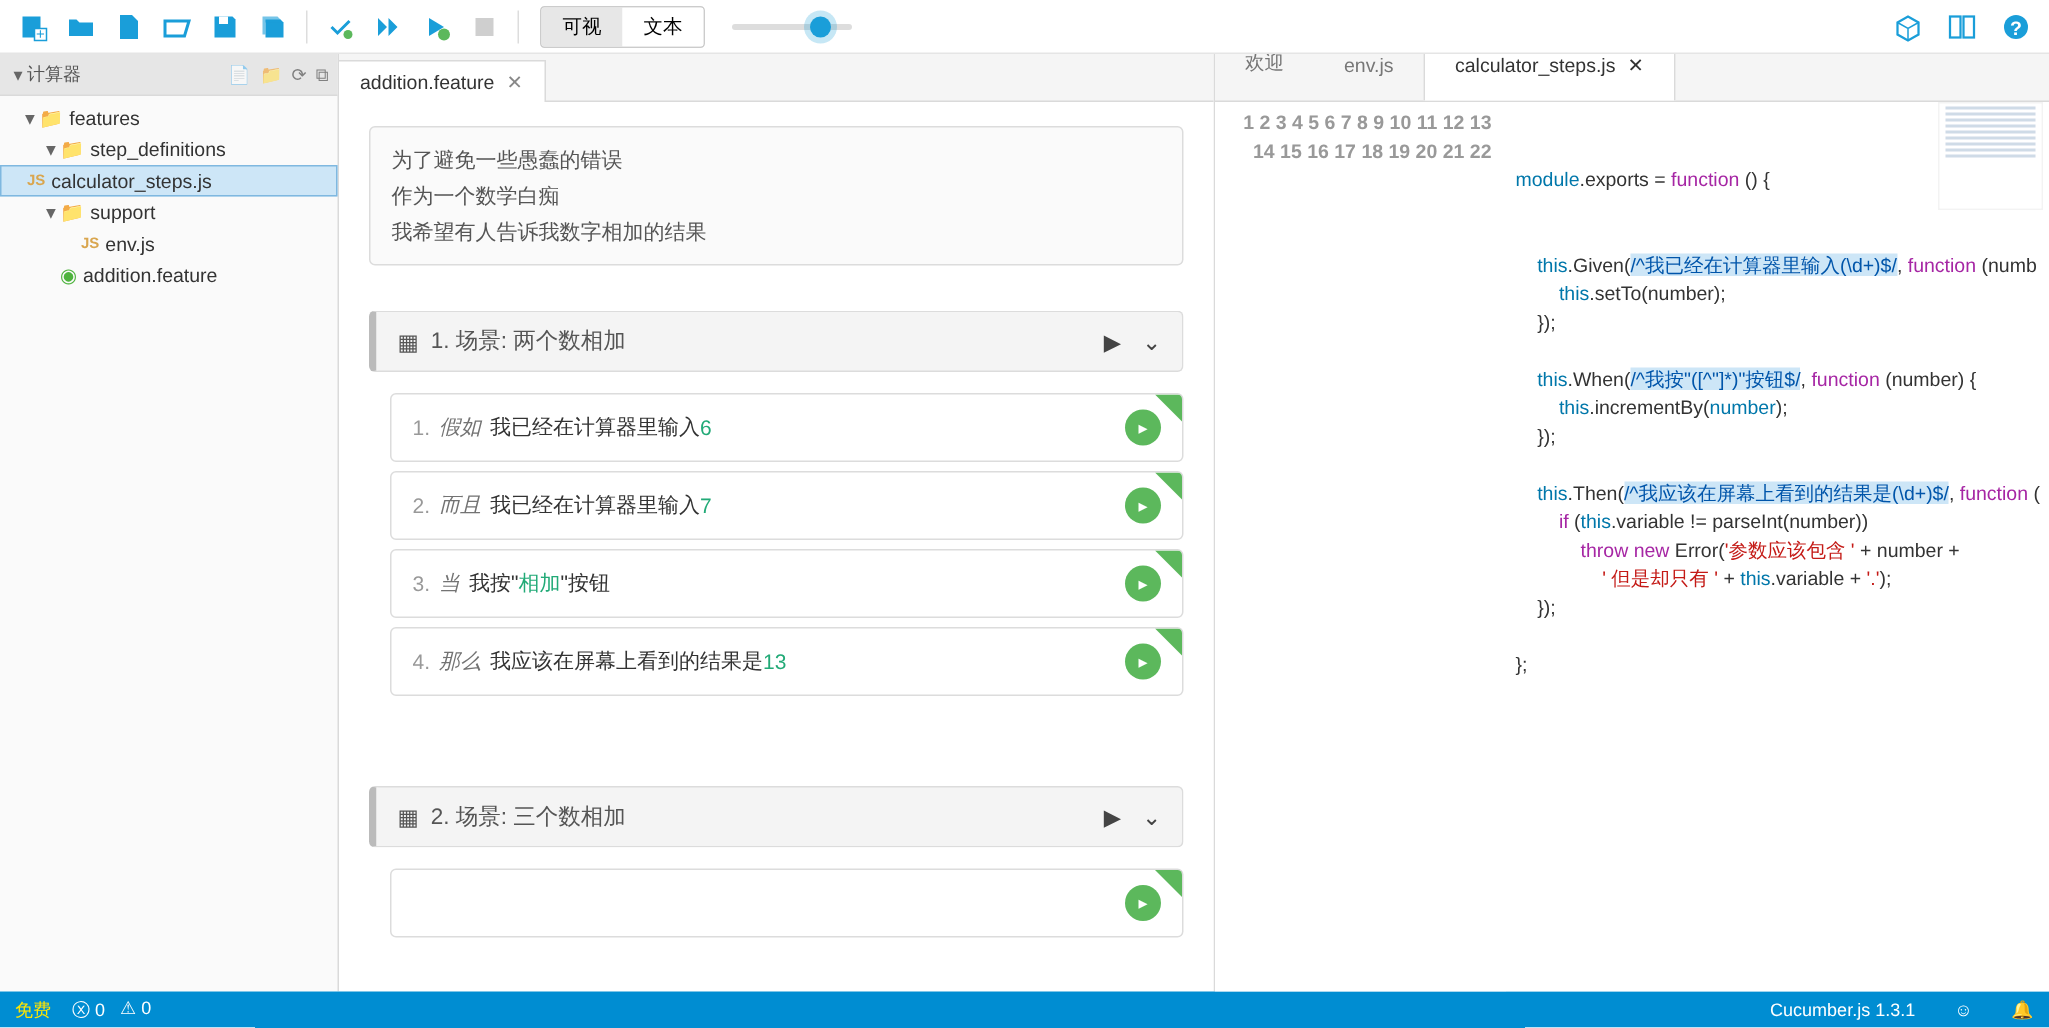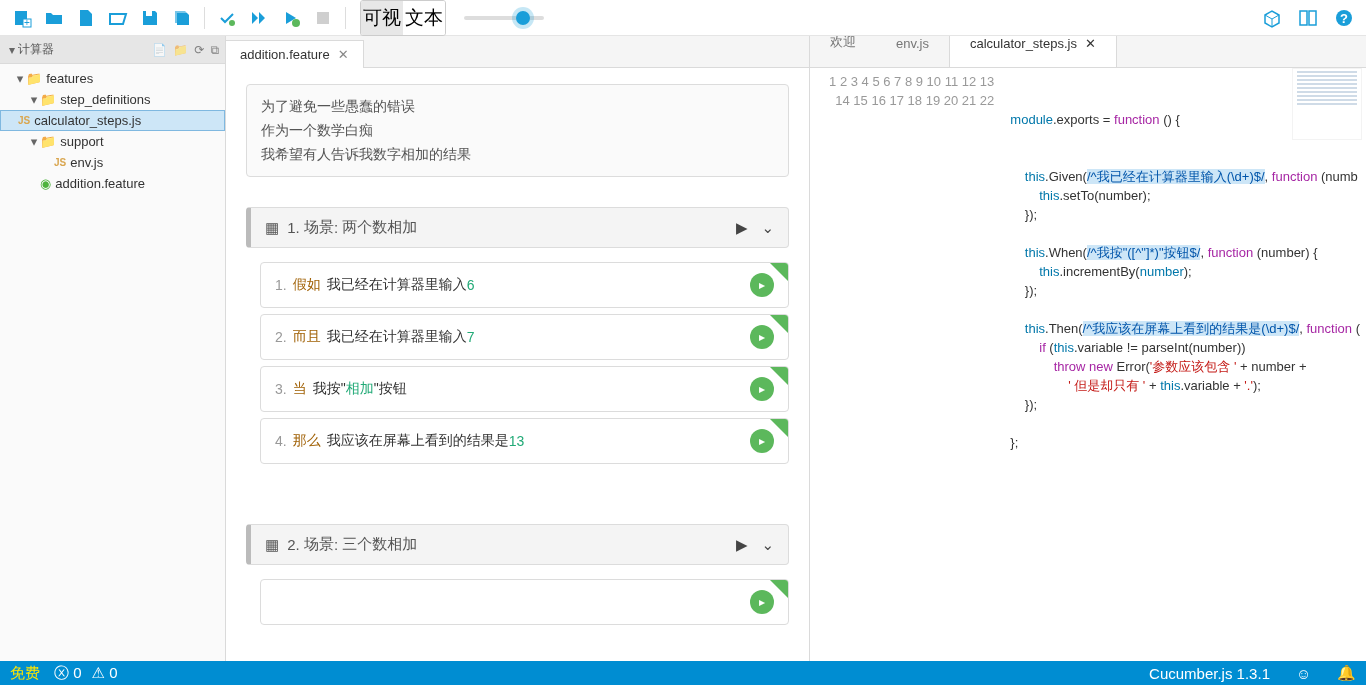--- a/index.html
+++ b/index.html
@@ -3,21 +3,21 @@
 <meta charset="utf-8">
 <style>
 * { margin:0; padding:0; box-sizing:border-box; font-family:"Microsoft YaHei",Arial,sans-serif; }
 body { width:1366px; height:685px; overflow:hidden; background:#fff; display:flex; flex-direction:column; font-size:13px; color:#333; }
 
 
 .toolbar { height:36px; background:#fff; border-bottom:1px solid #e5e5e5; display:flex; align-items:center; padding:0 8px; gap:4px; }
 .tb-btn { width:28px; height:28px; display:flex; align-items:center; justify-content:center; cursor:pointer; border-radius:3px; }
 .tb-sep { width:1px; height:22px; background:#ddd; margin:0 4px; }
 .tb-toggle { display:flex; border:1px solid #ccc; border-radius:3px; overflow:hidden; margin-left:6px; }
-.tb-toggle button { border:none; padding:4px 2px; background:#fff; cursor:pointer; font-size:19px; }
+.tb-toggle button { border:none; padding:4px 14px; background:#fff; cursor:pointer; font-size:13px; }
 .tb-toggle button.active { background:#e7e7e7; }
 .tb-slider { width:80px; height:4px; background:#ddd; border-radius:2px; margin:0 14px; position:relative; }
 .tb-slider::after { content:''; position:absolute; top:-5px; left:52px; width:14px; height:14px; background:#1a9ed9; border-radius:50%; box-shadow:0 0 0 4px rgba(26,158,217,.25); }
 .tb-right { margin-left:auto; display:flex; gap:8px; }
 
 
 .main { flex:1; display:flex; overflow:hidden; }
 
 
 .sidebar { width:226px; background:#fafafa; border-right:1px solid #dadada; display:flex; flex-direction:column; }
@@ -42,39 +42,39 @@
 .feat-title { display:flex; align-items:center; color:#555; font-size:22px; margin-bottom:14px; gap:8px; }
 .feat-title .uicon { color:#555; }
 .feat-title .play { color:#333; }
 .feat-desc { border:1px solid #dcdcdc; background:#fafafa; border-radius:4px; padding:10px 14px; font-size:14px; line-height:1.7; color:#555; margin-bottom:30px;}
 .scenario { border:1px solid #dcdcdc; background:#f4f4f4; border-radius:4px; padding:10px 14px; margin-bottom:14px; display:flex; align-items:center; color:#555; font-size:15px; border-left:5px solid #bbb; }
 .scenario .sc-actions { margin-left:auto; display:flex; gap:14px; color:#444; cursor:pointer;}
 .steps { margin:0 0 20px 0;}
 .step { border:1px solid #dcdcdc; background:#fff; border-radius:4px; padding:10px 14px; margin:6px 0 6px 14px; display:flex; align-items:center; font-size:14px; position:relative; overflow:hidden;}
 .step .corner { position:absolute; top:0; right:0; width:0; height:0; border-top:18px solid #5cb85c; border-left:18px solid transparent; }
 .step-num { color:#999; margin-right:6px;}
-.step-kw { color:#a16207; margin-right:6px;}
+.step-kw { color:#737373; margin-right:6px;font-style:italic;}
 .step-arg { color:#2a7; }
 .step-btn { margin-left:auto; width:24px; height:24px; border-radius:12px; background:#5cb85c; color:#fff; display:flex; align-items:center; justify-content:center; font-size:12px; cursor:pointer;}
 .add-step { color:#999; font-size:14px; padding:4px 14px;}
 
 
 .editor { width:556px; display:flex; flex-direction:column; background:#fff; position:relative;}
 .ed-tabs { height:32px; display:flex; align-items:flex-end; border-bottom:1px solid #dadada; background:#f5f5f5; }
 .ed-tab { padding:16px 20px; font-size:13px; cursor:pointer; color:#777; }
 .ed-tab.active { background:#fff; border:1px solid #dadada; border-bottom:none; color:#333; display:flex; gap:8px; align-items:center;}
 .code { flex:1; display:flex; overflow:auto; font-family:Consolas,monospace; font-size:13px; line-height:19px; }
-.gutter { text-align:right; color:#999; padding:4px 10px 4px 6px; user-select:none; background:#fff;}
+.gutter { text-align:right; color:#999; padding:4px 10px 4px 6px; user-select:none; background:#fff;font-weight:bold;}
 .src { padding:4px 6px; white-space:pre; color:#333; }
 .kw{color:#07a;} .fn{color:#a626a4;} .str{color:#c41a16;} .rgx{background:#cde6f7; color:#05a;}
 .minimap { position:absolute; top:32px; right:4px; width:70px; height:72px; border:1px solid #eee; background:linear-gradient(#fff,#fff); opacity:.7; overflow:hidden;}
 .minimap div{height:2px;margin:2px 4px;background:#bcd;}
 
 
-.status { height:24px; background:#008dd2; color:#fff; display:flex; align-items:center; padding:0 10px; font-size:15px; }
+.status { height:24px; background:#008dd2; color:#fff; display:flex; align-items:center; padding:0 10px; font-size:12px; }
 .status .st-left { color:#ffe600; margin-right:14px;}
 .status .st-badges { display:flex; gap:10px;}
 .status .st-right { margin-left:auto; display:flex; gap:26px; align-items:center;}
 
 svg { display:block; }
 </style>
 </head>
 <body>
 
 <div class="toolbar">

